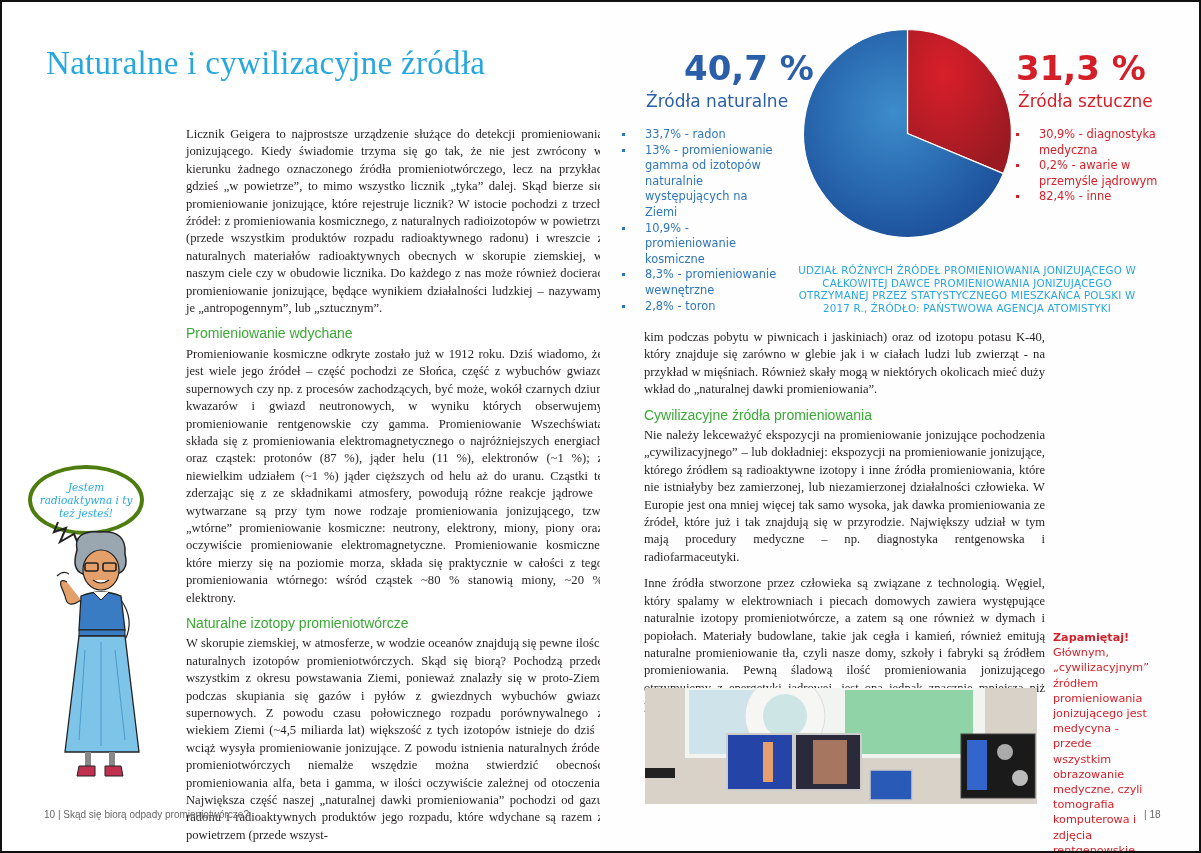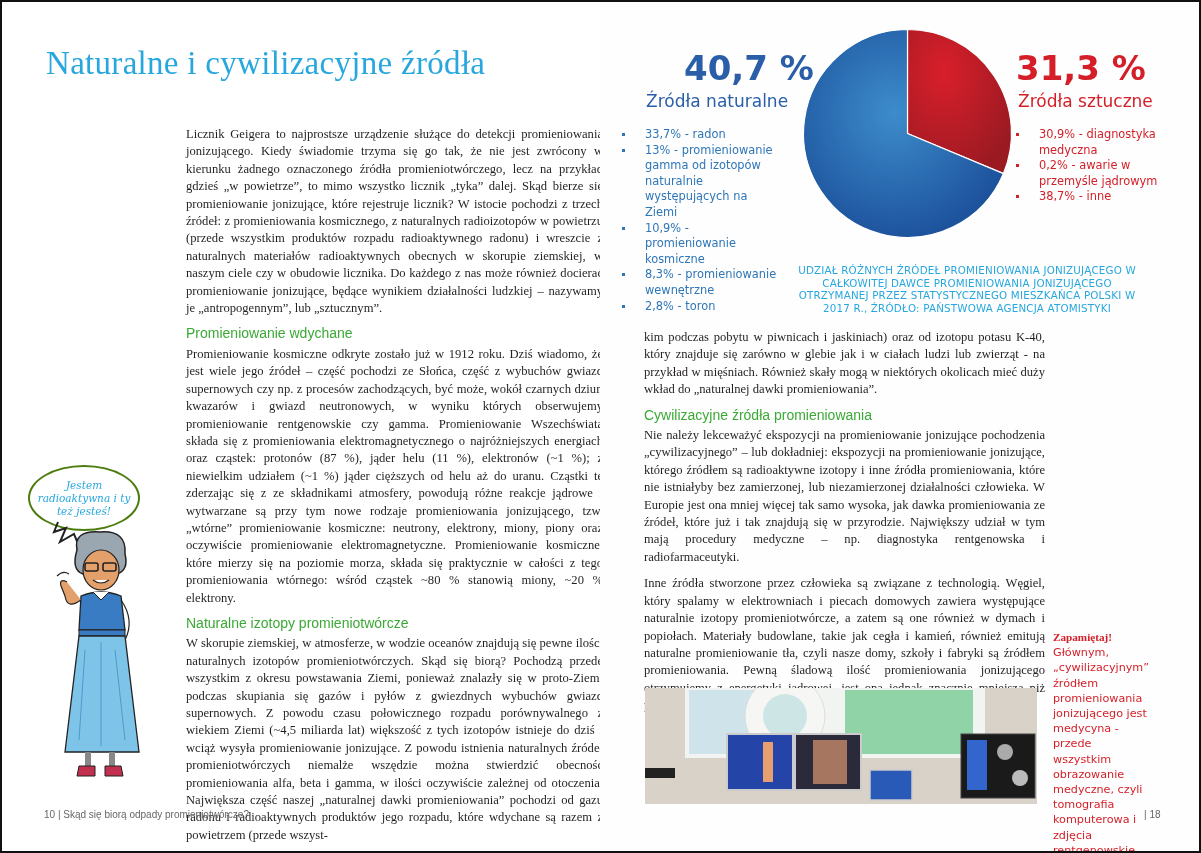--- a/index.html
+++ b/index.html
@@ -7,41 +7,41 @@
   .frame { position: absolute; left: 0; top: 0; width: 1197px; height: 849px; border: 2px solid #111; box-sizing: content-box; }
   .page { position: absolute; top: 0; height: 853px; }
   .left { left: 0; width: 600px; }
   .right { left: 600px; width: 601px; background: #fefefe; }
   .title { position: absolute; left: 44px; top: 42px; font-family: Liberation Serif, serif; font-size: 33px; line-height: 38px; color: #27a7de; font-weight: normal; letter-spacing: 0.3px; margin: 2px; }
   .body-text { font-size: 12.6px; line-height: 17.4px; text-align: justify; color: #231f20; }
   .body-text p { margin: 0; }
   .col-left { position: absolute; left: 162px; top: 126px; width: 417px; margin-left: 24px; }
   .h2 { font-family: "Liberation Sans", sans-serif; font-size: 14px; color: #3aaa35; margin: 8px 0 3px 0; font-weight: normal; }
   .footer { position: absolute; font-family: "Liberation Sans", sans-serif; font-size: 10px; color: #666; }
-  .bubble { position: absolute; left: 28px; top: 465px; width: 108px; height: 62px; border: 2px solid #4d7c0f; border-radius: 50%; background: #fff; text-align: center; font-family: "DejaVu Serif", serif; font-style: italic; font-size: 10.5px; line-height: 13px; color: #27a7de; display: flex; align-items: center; justify-content: center; }
+  .bubble { position: absolute; left: 28px; top: 465px; width: 108px; height: 62px; border: 4px solid #4d7c0f; border-radius: 50%; background: #fff; text-align: center; font-family: "DejaVu Serif", serif; font-style: italic; font-size: 10.5px; line-height: 13px; color: #27a7de; display: flex; align-items: center; justify-content: center; }
   .character { position: absolute; left: 55px; top: 530px; }
   .stat { position: absolute; font-family: "DejaVu Sans", sans-serif; }
   .big-nat { left: 84px; top: 48px; font-size: 34px; font-weight: bold; color: #2a5ea8; }
   .sub-nat { left: 46px; top: 91px; font-size: 17px; color: #2a5ea8; }
   .big-art { left: 416px; top: 48px; font-size: 34px; font-weight: bold; color: #d41f28; }
   .sub-art { left: 418px; top: 91px; font-size: 17px; color: #d41f28; }
   ul.legend { position: absolute; margin: 0; padding: 0; list-style: none; font-family: "DejaVu Sans", sans-serif; font-size: 11.4px; line-height: 15.6px; }
   ul.legend li { position: relative; padding-left: 25px; }
   ul.legend li::before { content: ""; position: absolute; left: 2px; top: 6px; width: 3px; height: 3px; }
   .legend-nat { left: 20px; top: 127px; width: 160px; color: #2e76b8; }
   .legend-nat li::before { background: #2e76b8; }
   .legend-art { left: 414px; top: 127px; width: 170px; color: #d41f28; }
   .legend-art li::before { background: #d41f28; }
   .pie { position: absolute; left: 200px; top: 26px; }
   .caption { position: absolute; left: 186px; top: 264px; width: 362px; text-align: center; font-family: "DejaVu Sans", sans-serif; font-size: 10.3px; line-height: 12.6px; color: #27a7de; letter-spacing: 0.2px; }
   .col-right { position: absolute; left: 44px; top: 329px; width: 401px; }
   .para-gap { margin-top: 9px !important; }
   .photo { position: absolute; left: 45px; top: 688px; width: 392px; height: 116px; overflow: hidden; }
   .remember { position: absolute; left: 453px; top: 630px; width: 100px; font-family: "DejaVu Sans", sans-serif; font-size: 11.2px; line-height: 15.2px; color: #d41f28; }
-  .remember b { display: block; font-family: Liberation Serif, serif; }
+  .remember b { display: block; }
 </style>
 </head>
 <body>
 
 <div class="page left">
   <h1 class="title">
     <span>Naturalne i cywilizacyjne źródła</span><br>
   </h1>
 
   <div class="col-left body-text">
@@ -108,21 +108,21 @@
         <path d="M107.5,107.5 L107.5,3.5 A104,104 0 0 1 203.45796494649193,147.60073519684926 Z" fill="url(#gRed)" stroke="#ffffff" stroke-width="1.2"></path>
         <path d="M107.5,107.5 L203.45796494649193,147.60073519684926 A104,104 0 1 1 107.50000000000007,3.5 Z" fill="url(#gBlue)" stroke="#ffffff" stroke-width="1.2"></path>
       </g>
   </svg>
 
   <div class="stat big-art">31,3 %</div>
   <div class="stat sub-art">Źródła sztuczne</div>
   <ul class="legend legend-art">
     <li>30,9% - diagnostyka medyczna</li>
     <li>0,2% - awarie w przemyśle jądrowym</li>
-    <li>38,7% - inne</li>
+    <li>82,4% - inne</li>
   </ul>
 
   <div class="caption">UDZIAŁ RÓŻNYCH ŹRÓDEŁ PROMIENIOWANIA JONIZUJĄCEGO W CAŁKOWITEJ DAWCE PROMIENIOWANIA JONIZUJĄCEGO OTRZYMANEJ PRZEZ STATYSTYCZNEGO MIESZKAŃCA POLSKI W 2017 R., ŹRÓDŁO: PAŃSTWOWA AGENCJA ATOMISTYKI</div>
 
   <div class="col-right body-text">
     <p>kim podczas pobytu w piwnicach i jaskiniach) oraz od izotopu potasu K-40, który znajduje się zarówno w glebie jak i w ciałach ludzi lub zwierząt - na przykład w mięśniach. Również skały mogą w niektórych okolicach mieć duży wkład do „naturalnej dawki promieniowania”.</p>
     <div class="h2">Cywilizacyjne źródła promieniowania</div>
     <p>Nie należy lekceważyć ekspozycji na promieniowanie jonizujące pochodzenia „cywilizacyjnego” – lub dokładniej: ekspozycji na promieniowanie jonizujące, którego źródłem są radioaktywne izotopy i inne źródła promieniowania, które nie istniałyby bez zamierzonej, lub niezamierzonej działalności człowieka. W Europie jest ona mniej więcej tak samo wysoka, jak dawka promieniowania ze źródeł, które już i tak znajdują się w przyrodzie. Największy udział w tym mają procedury medyczne – np. diagnostyka rentgenowska i radiofarmaceutyki.</p>
     <p class="para-gap">Inne źródła stworzone przez człowieka są związane z technologią. Węgiel, który spalamy w elektrowniach i piecach domowych zawiera występujące naturalnie izotopy promieniotwórcze, a zatem są one również w dymach i popiołach. Materiały budowlane, takie jak cegła i kamień, również emitują naturalne promieniowanie tła, czyli nasze domy, szkoły i fabryki są źródłem promieniowania. Pewną śladową ilość promieniowania jonizującego otrzymujemy z energetyki jądrowej, jest ona jednak znacznie mniejsza niż pochodząca ze źródeł naturalnych i medycznych.</p>
   </div>

